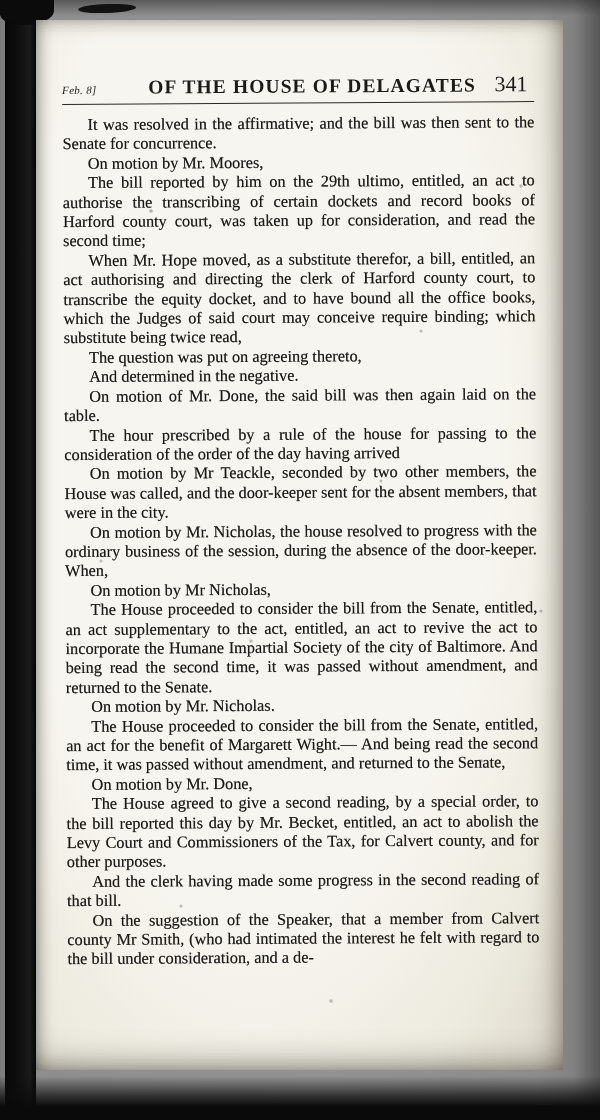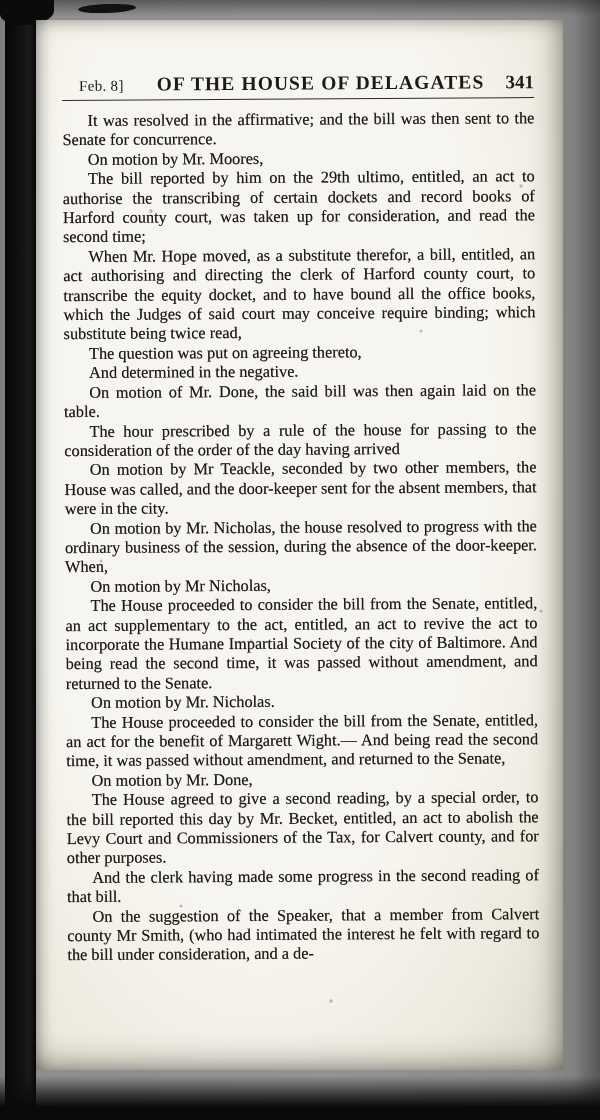--- a/index.html
+++ b/index.html
@@ -36,24 +36,24 @@
       inset -18px 0 28px -14px rgba(45,40,28,.45),
       inset 0 -24px 32px -20px rgba(45,40,28,.45),
       inset 0 16px 22px -18px rgba(45,40,28,.35);
   }
   .page-content {
     position:absolute; left:26px; top:54px; width:472px;
     transform:rotate(-0.35deg); transform-origin:left top;
     color:#1c1a17;
   }
   .header-row { display:flex; align-items:baseline; }
-  .header-date  { font-size:15px; width:74px; letter-spacing:.3px;margin-left:17px; }
+  .header-date  { font-style:italic; font-size:11px; width:74px; letter-spacing:.3px; }
   .header-title { flex:1; text-align:center; font-size:19.5px; font-weight:bold;
                   letter-spacing:1.1px; white-space:nowrap; }
-  .header-number{ width:46px; text-align:right; font-size:19px; font-weight:bold; }
+  .header-number{ width:46px; text-align:center; font-size:22px; font-weight:normal; }
   .header-rule  { border:0; border-top:1.6px solid #2c2924; margin:4px 0 10px 0; }
   .body-text p {
     margin:0; font-size:16.3px; line-height:19.4px;
     text-align:justify; text-indent:1.55em;
     text-shadow:0.2px 0.2px 0.45px rgba(28,24,18,.6);
   }
   .right-shade {
     position:absolute; right:0; top:0; width:26px; height:100%;
     background:linear-gradient(90deg, rgba(35,35,35,0), rgba(35,35,35,.4));
   }

